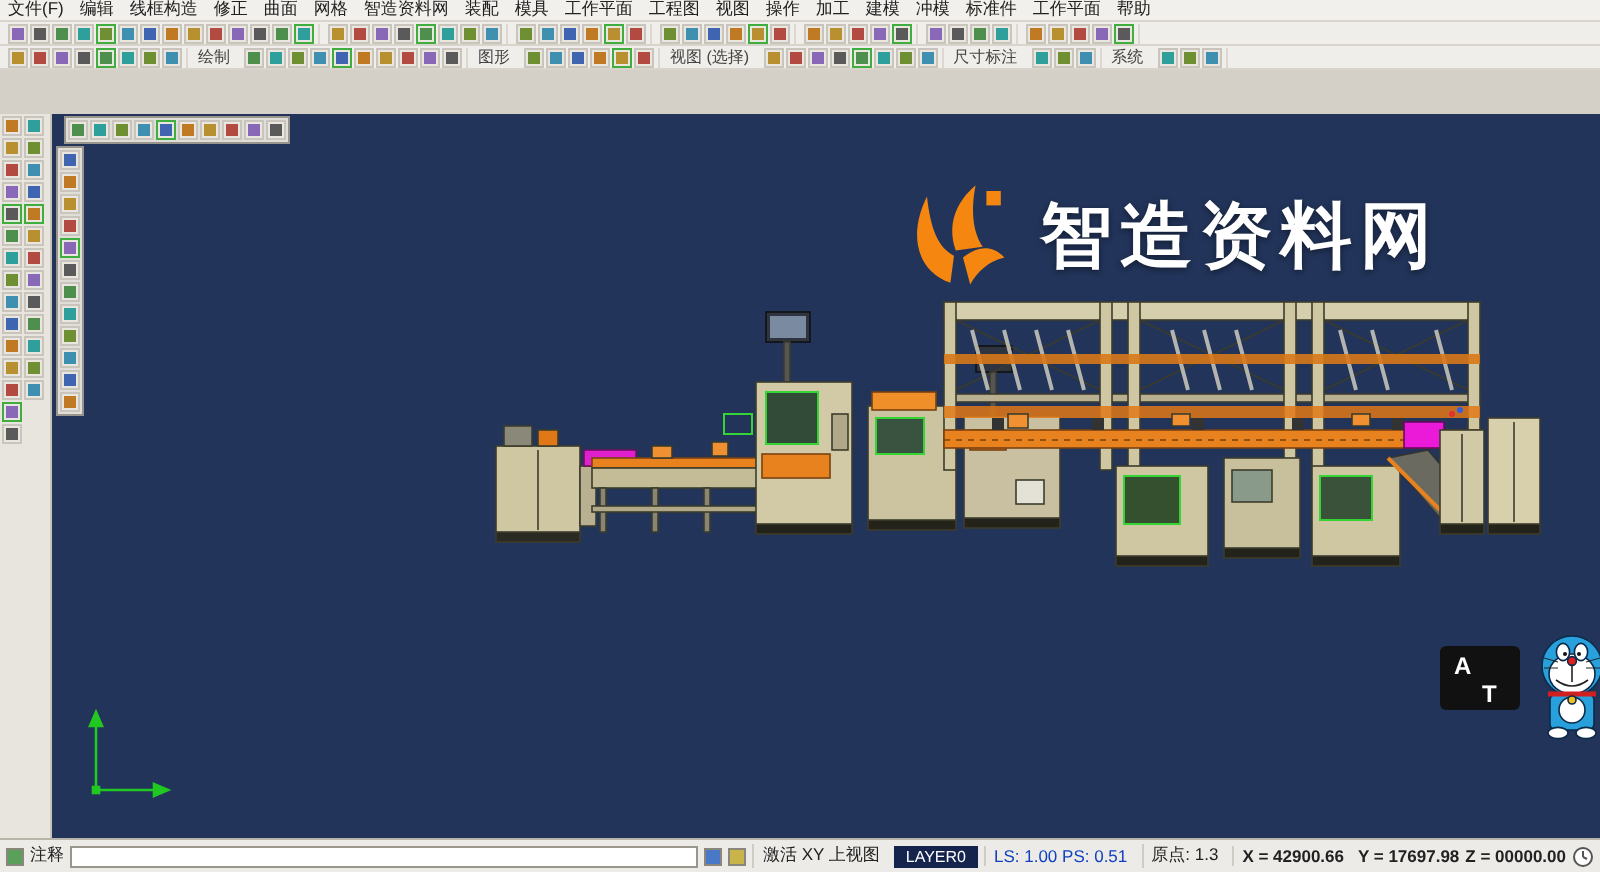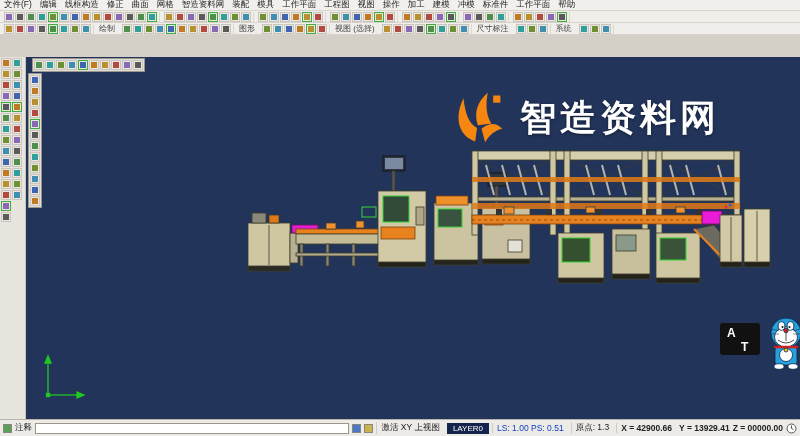--- a/index.html
+++ b/index.html
@@ -706,21 +706,21 @@
     <div class="mini-ic" style="background:#5aa05a"></div>
     <span>注释</span>
     <div class="prompt-input"></div>
     <div class="mini-ic" style="background:#4a78c8"></div>
     <div class="mini-ic" style="background:#c8b44a"></div>
     <span class="sseg">激活 XY 上视图</span>
     <span class="sseg layer-badge">LAYER0</span>
     <span class="sseg scale">LS: 1.00 PS: 0.51</span>
     <span class="sseg">原点: 1.3</span>
     <span class="sseg coords">X = 42900.66</span>
-    <span class="coords">Y = 13929.41</span>
+    <span class="coords">Y = 17697.98</span>
     <span class="coords">Z = 00000.00</span>
     <svg width="11" height="11" viewBox="0 0 11 11">
       <circle cx="5.5" cy="5.5" r="4.5" fill="#fff" stroke="#555"></circle>
       <line x1="5.5" y1="5.5" x2="5.5" y2="2.5" stroke="#555"></line>
       <line x1="5.5" y1="5.5" x2="7.5" y2="6.5" stroke="#555"></line>
     </svg>
   </div>
 
 </div>
 

